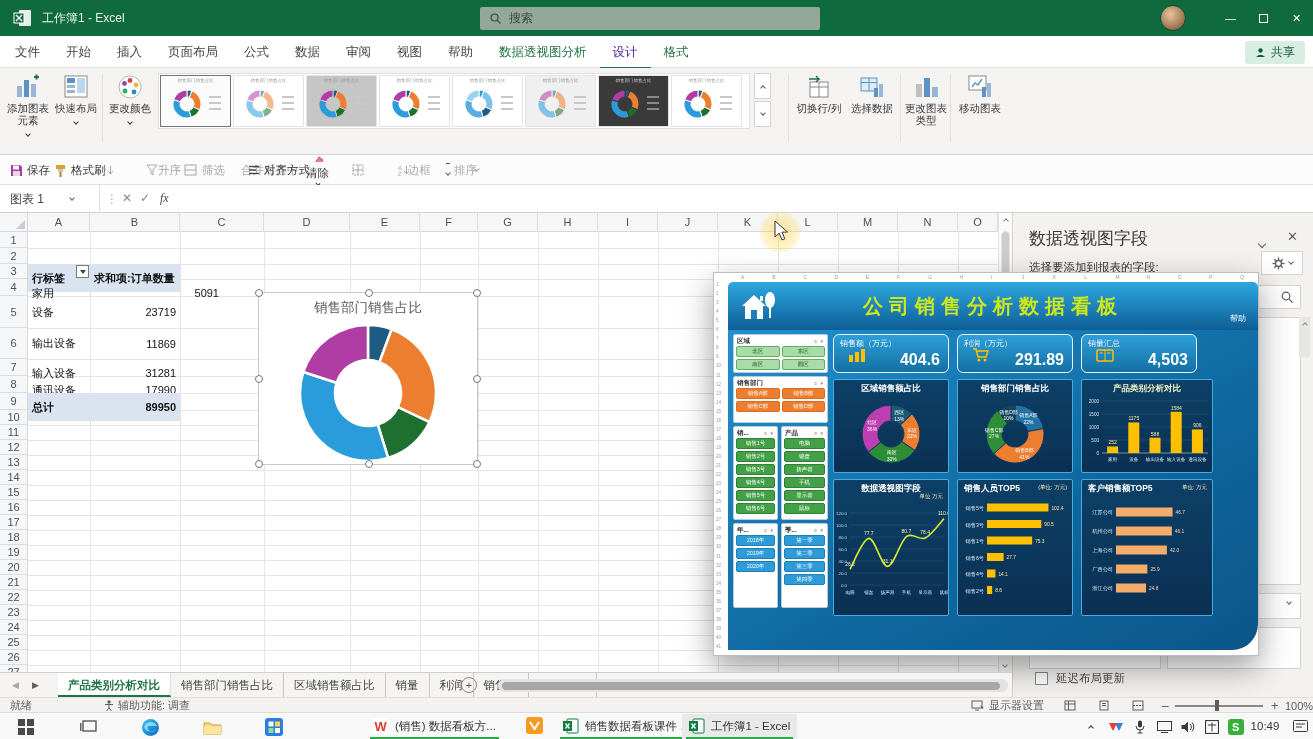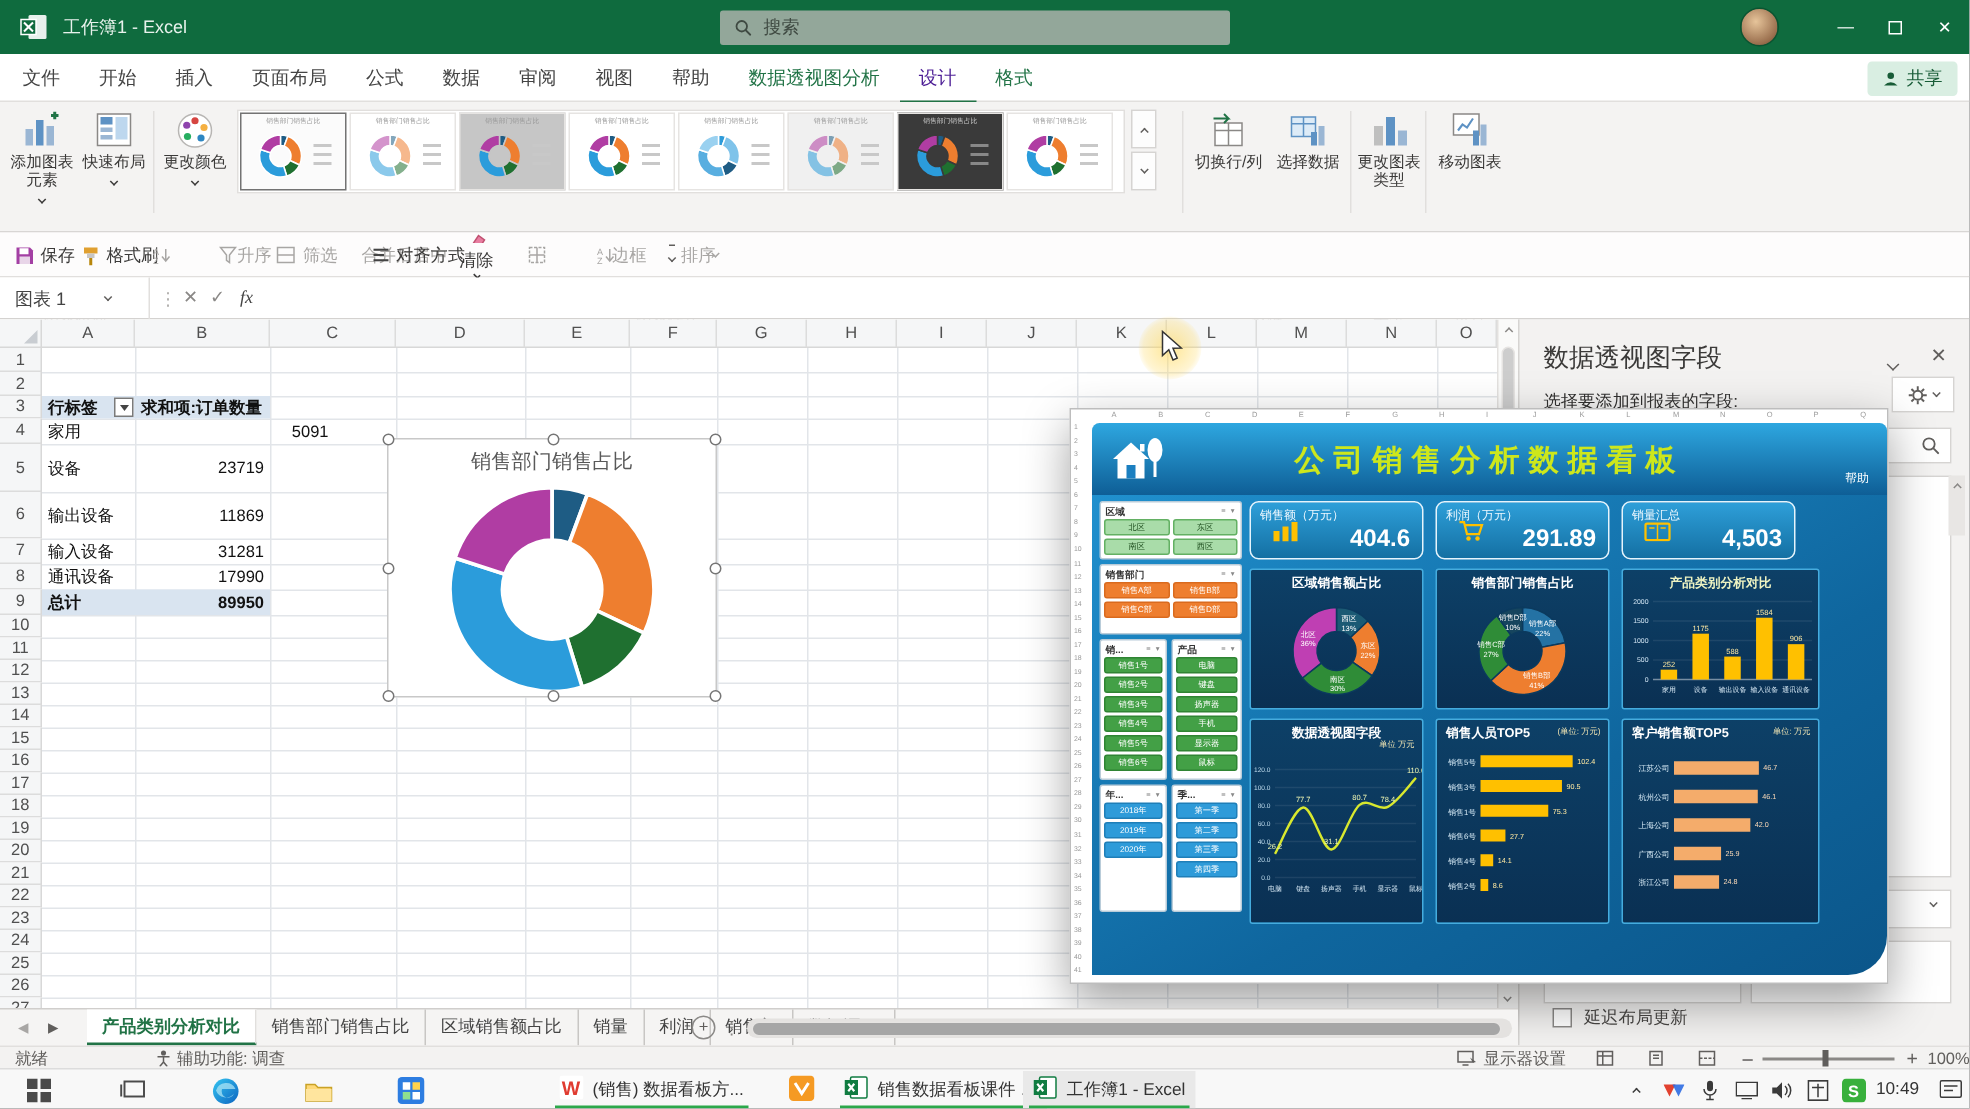--- a/index.html
+++ b/index.html
@@ -43,21 +43,21 @@
 .namebox{position:absolute;left:0;top:0;width:100px;height:28px;border-right:1px solid #E1DFDD;display:flex;align-items:center;padding-left:10px;gap:26px;}
 .fxi{font-family:"Liberation Serif","DejaVu Serif",serif;font-style:italic;}
 
 .sheet{position:absolute;left:0;top:213px;width:1012px;height:459px;background:#fff;overflow:hidden;}
 .corner{position:absolute;left:0;top:0;width:28px;height:19px;background:#F5F6F7;border-right:1px solid #D8D8D8;border-bottom:1px solid #D8D8D8;}
 .corner:after{content:"";position:absolute;right:2px;bottom:2px;border-left:9px solid transparent;border-bottom:9px solid #C9CDD2;}
 .colh{position:absolute;top:0;height:19px;background:#F5F6F7;border-right:1px solid #DCDCDC;border-bottom:1px solid #D8D8D8;font-size:11px;color:#505050;text-align:center;line-height:19px;}
 .rowh{position:absolute;left:0;width:28px;background:#F5F6F7;border-right:1px solid #D8D8D8;border-bottom:1px solid #DCDCDC;font-size:11px;color:#505050;text-align:center;display:flex;align-items:center;justify-content:center;}
 .gvl{position:absolute;width:1px;background:#E2E5E9;}
 .ghl{position:absolute;height:1px;background:#E2E5E9;}
-.pcell{position:absolute;font-size:11px;color:#111;display:flex;align-items:center;padding:1px 4px;white-space:nowrap;overflow:hidden;}
+.pcell{position:absolute;font-size:11px;color:#111;display:flex;align-items:center;padding:14px 4px;white-space:nowrap;overflow:hidden;}
 .pcell.hd{background:#D9E4F0;font-weight:bold;}
 .pcell.num{justify-content:flex-end;}
 .fltbtn{position:absolute;width:13px;height:13px;background:#fff;border:1px solid #7A7A7A;display:flex;align-items:center;justify-content:center;}
 .tri{width:0;height:0;border-left:3.5px solid transparent;border-right:3.5px solid transparent;border-top:4.5px solid #444;}
 
 .chartobj{position:absolute;left:258px;top:79px;width:220px;height:173px;background:#fff;border:1px solid #C8C8C8;}
 .ctitle{font-size:13.5px;color:#595959;text-align:center;margin-top:6px;}
 .handle{position:absolute;width:8px;height:8px;border-radius:50%;background:#fff;border:1px solid #767676;}
 
 .vsb{position:absolute;left:998px;top:0;width:14px;height:459px;background:#FAFAF9;border-left:1px solid #E3E1DF;}

